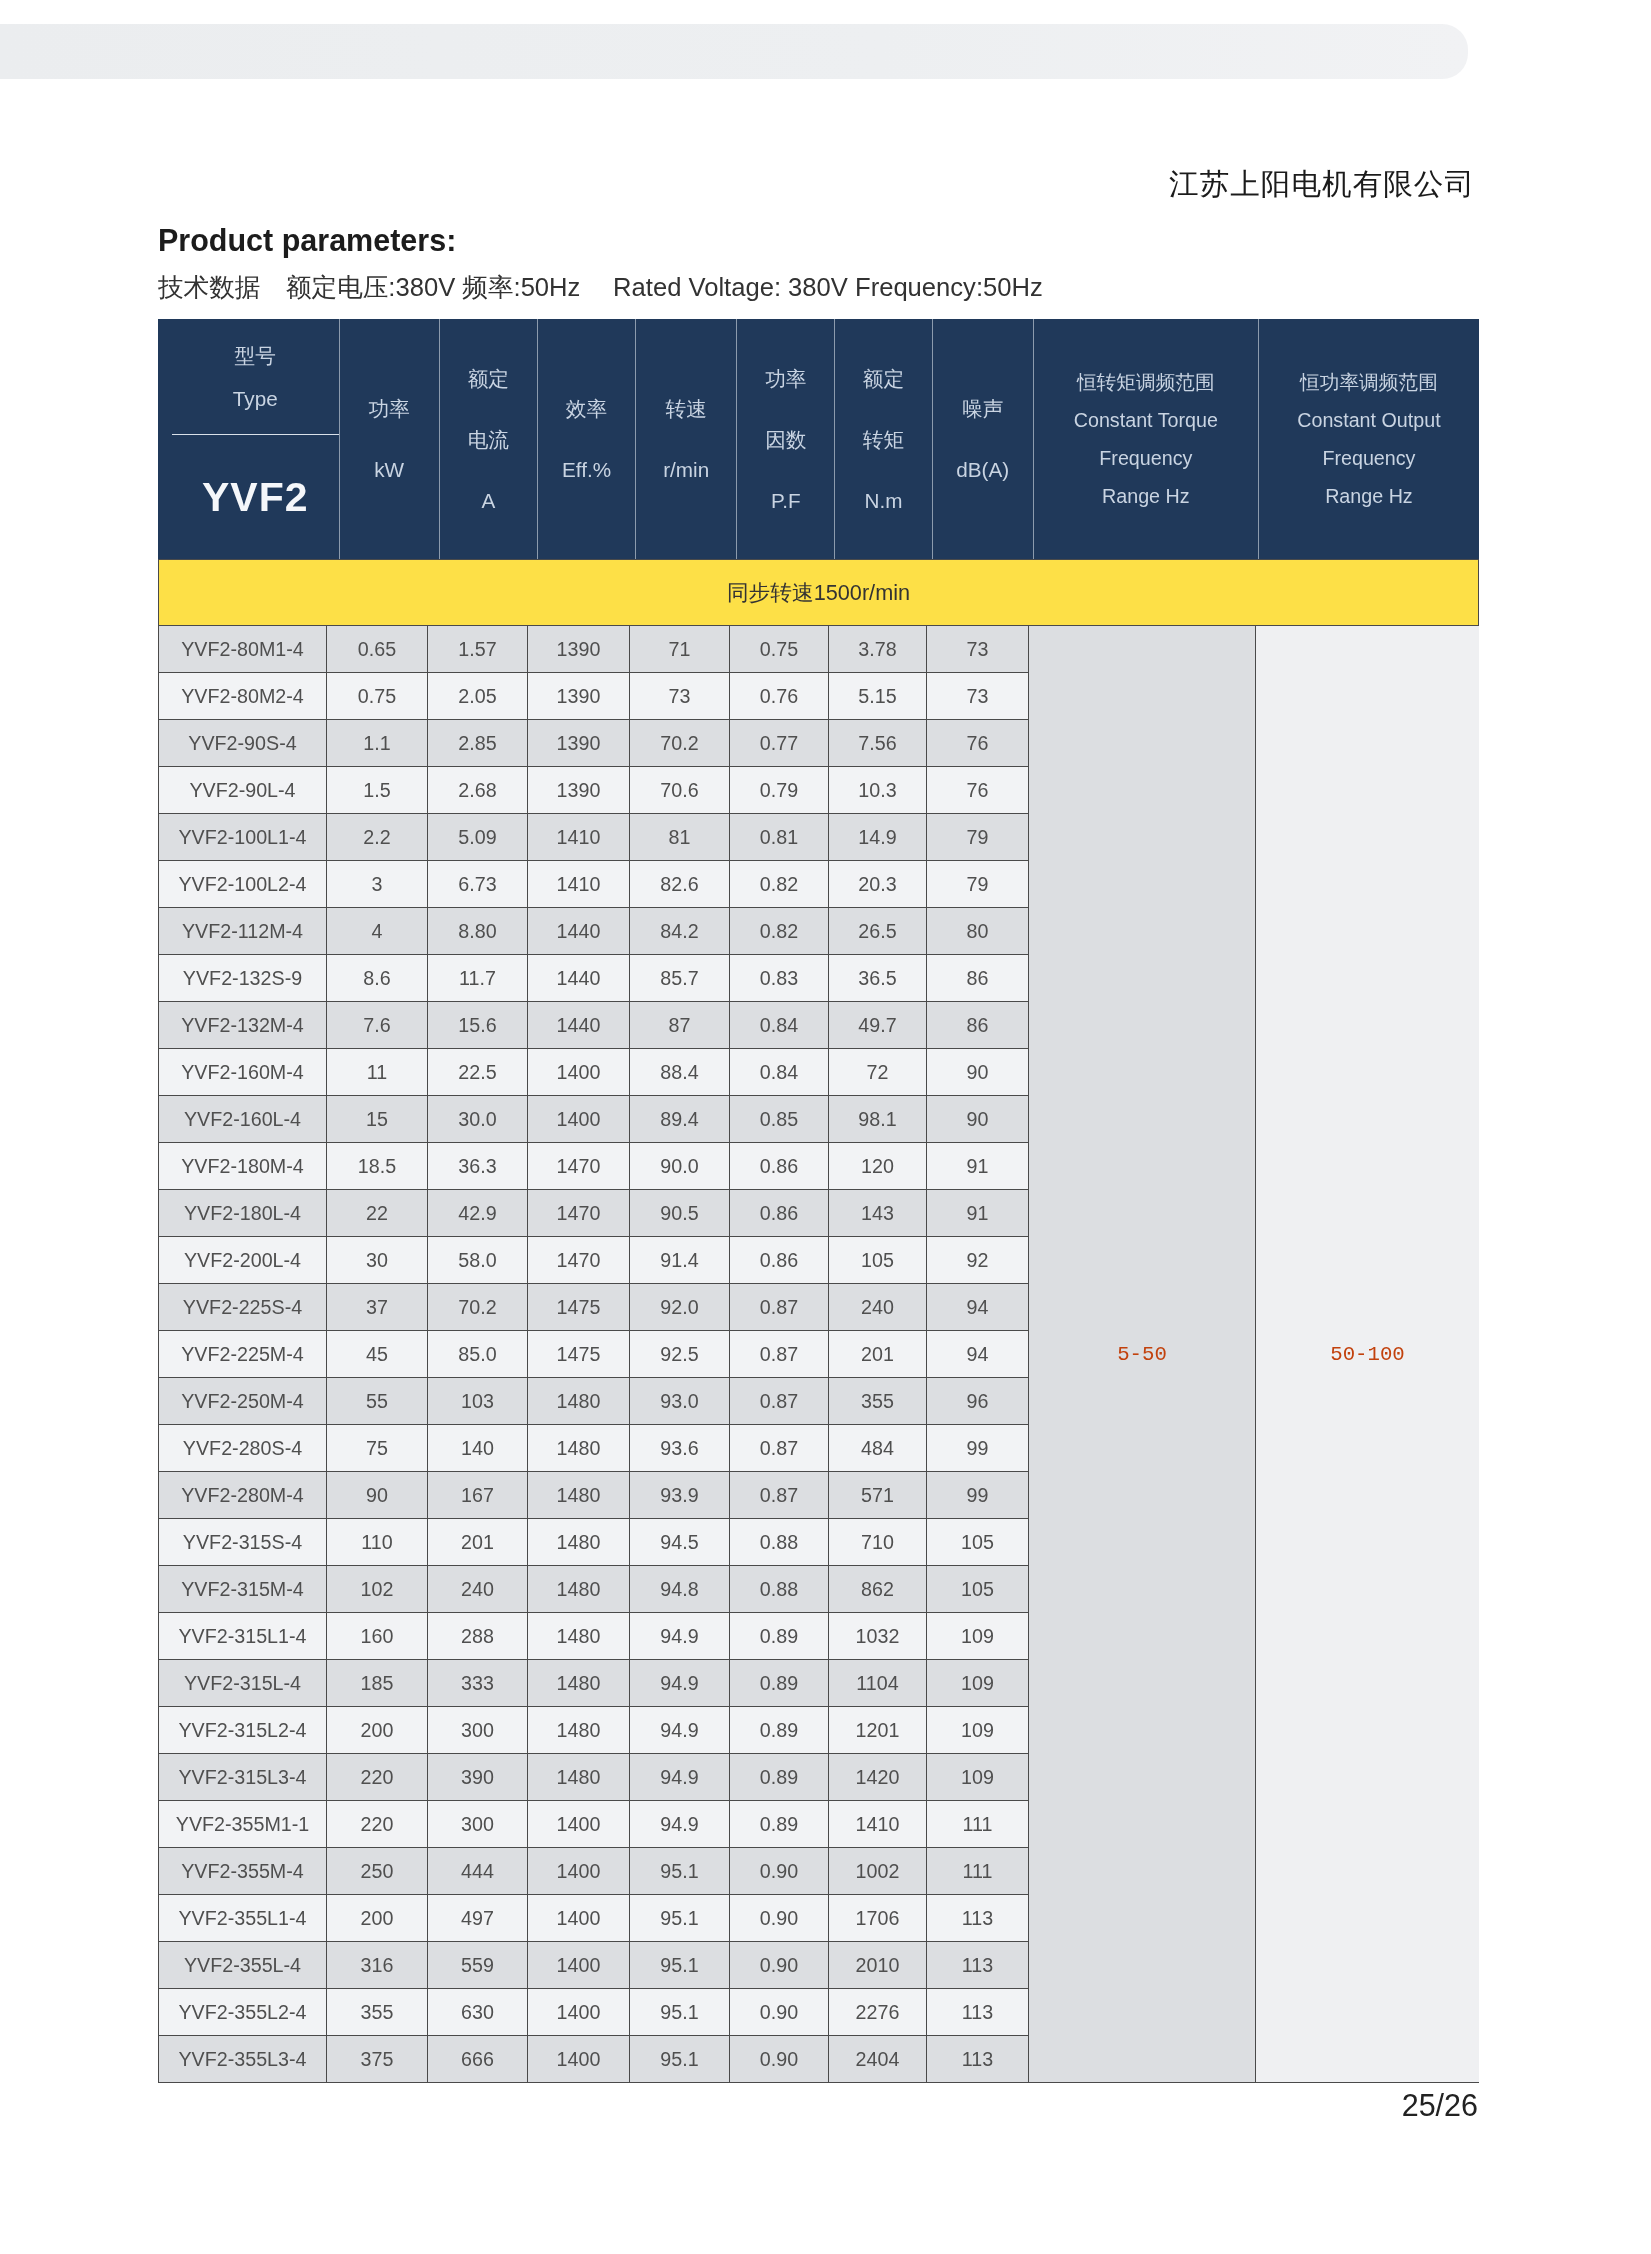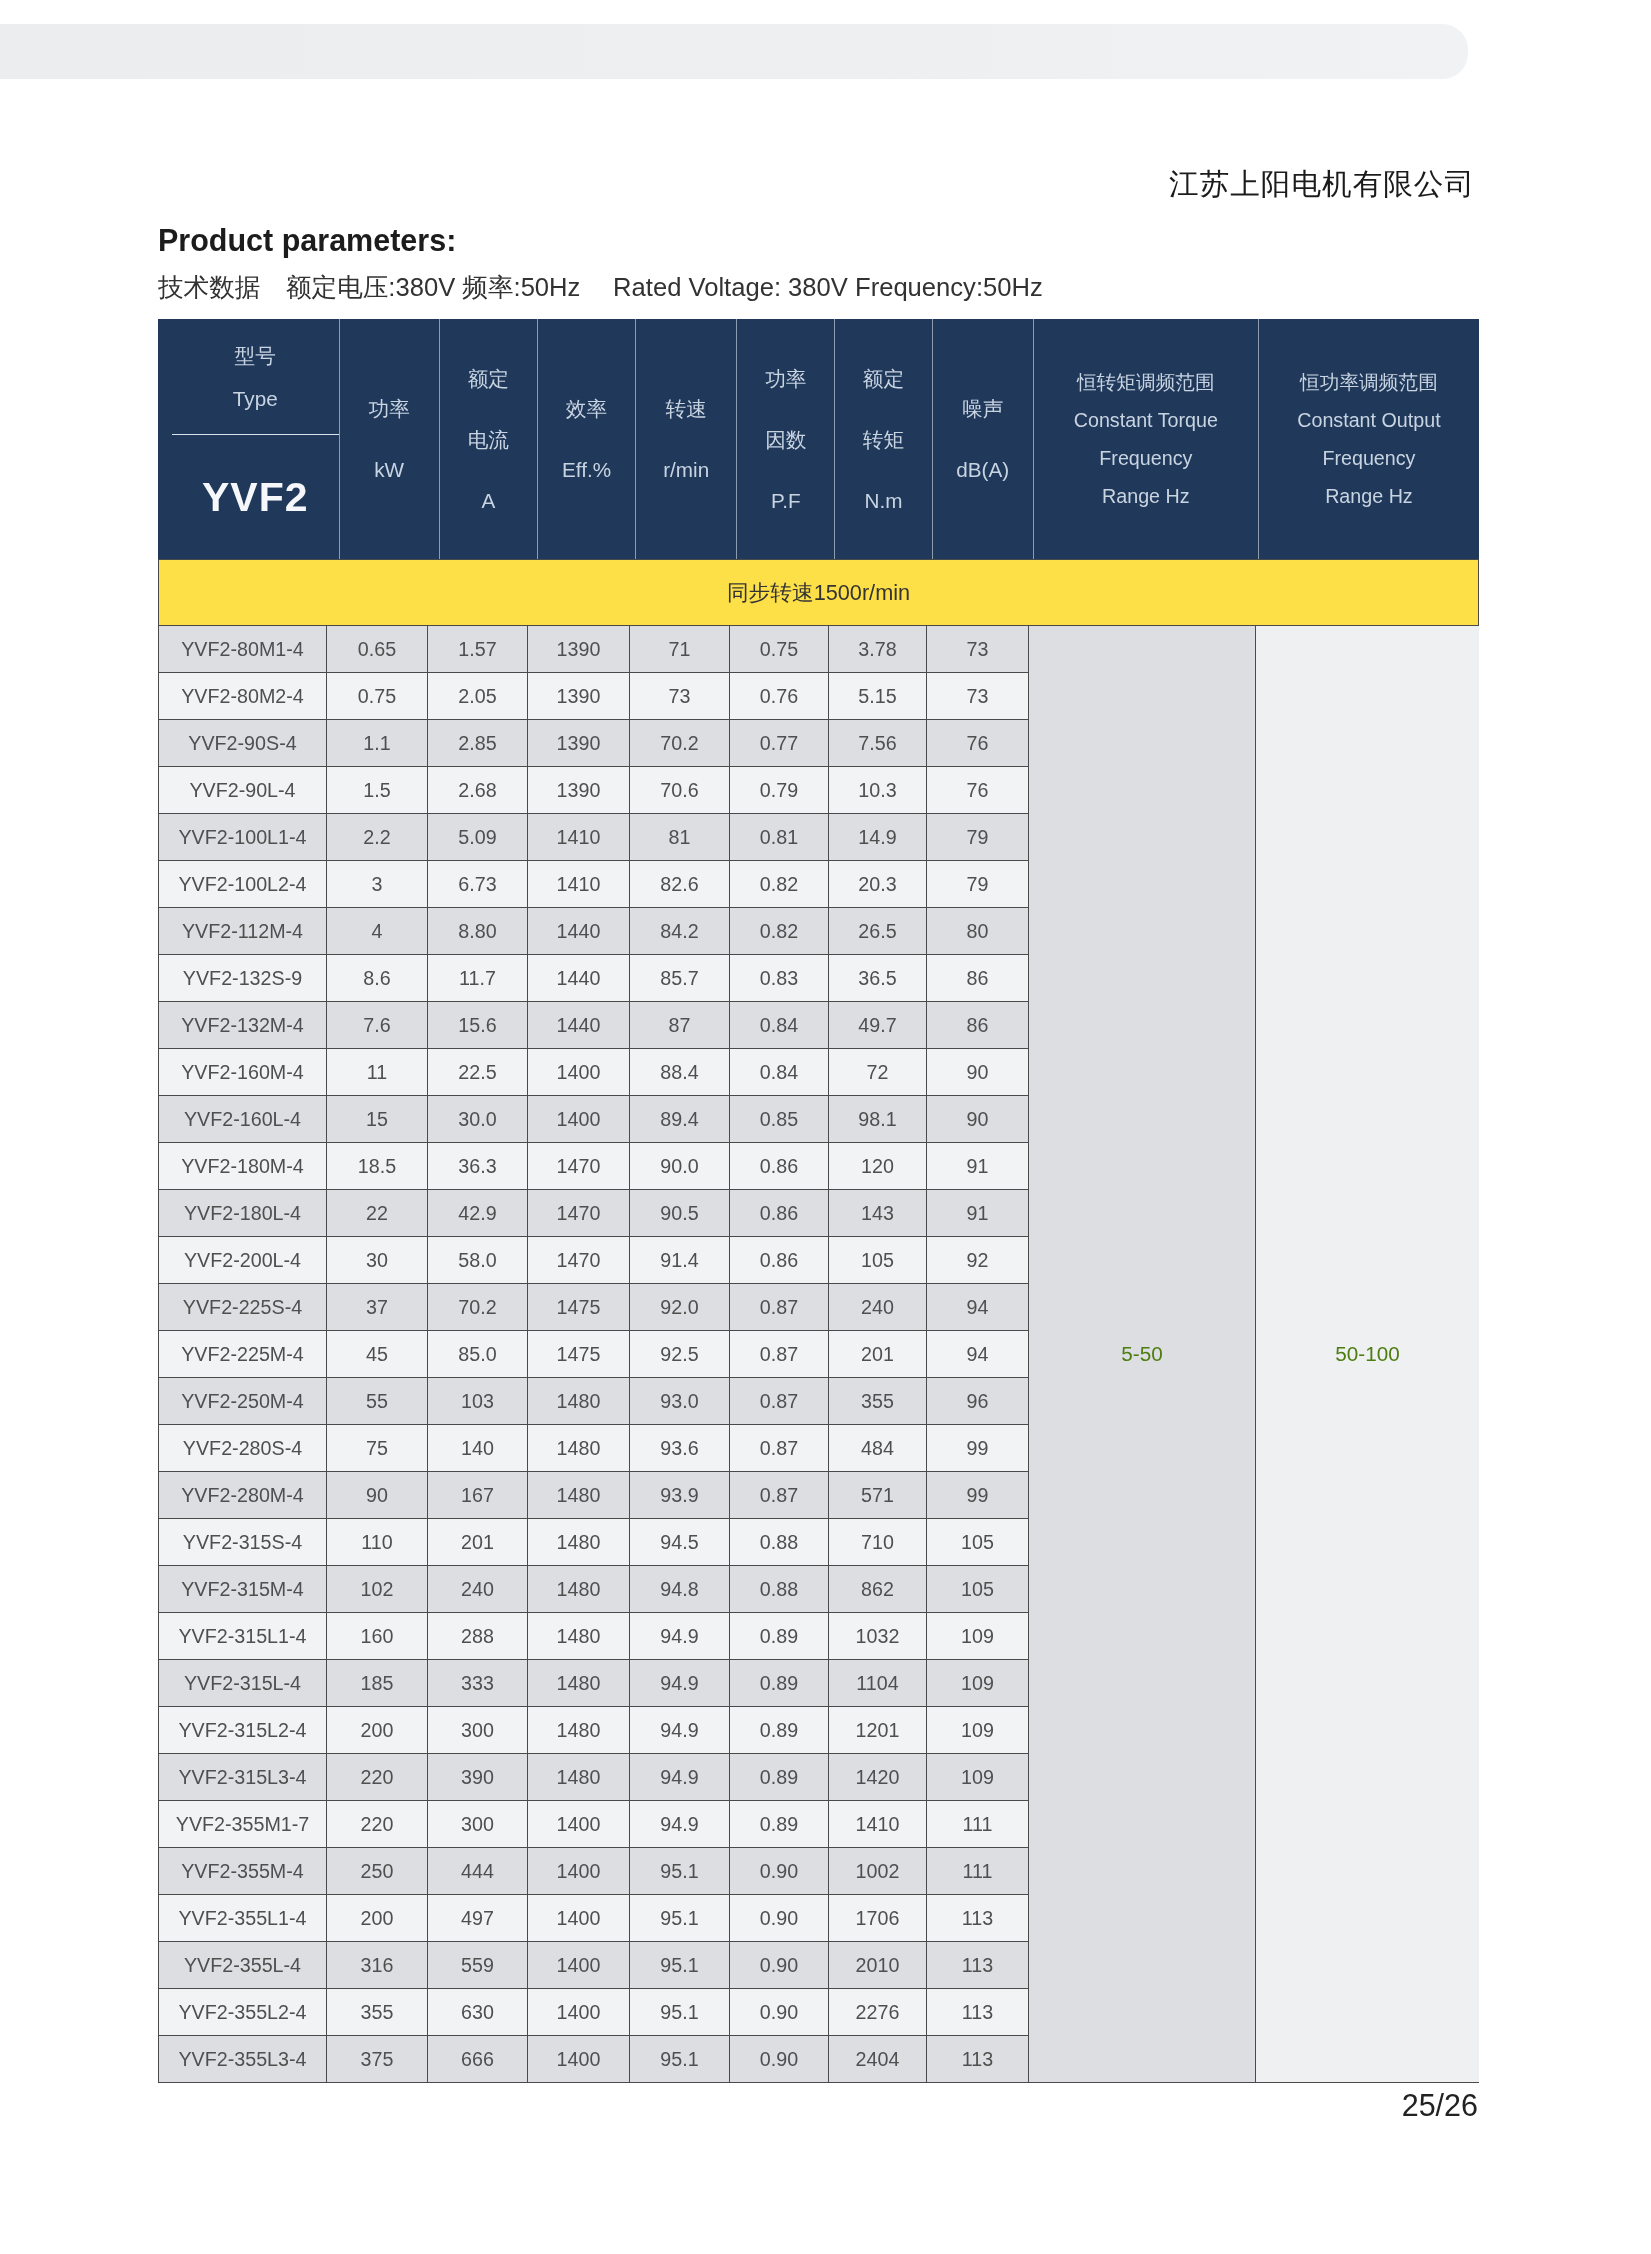--- a/index.html
+++ b/index.html
@@ -66,21 +66,21 @@
     grid-auto-rows:46px;
     gap:1px;background:#4a4a4a;border-top:1px solid #4a4a4a;
   }
   .cell{
     display:flex;align-items:center;justify-content:center;
     font-size:19.7px;color:#4f4f4f;background:#f2f3f5;white-space:nowrap;
   }
   .row-odd .cell, .cell.row-odd{background:#dcdee1;}
   .merged{
     display:flex;align-items:center;justify-content:center;
-    font-size:20.7px;color:#4d7c0f;
+    font-size:20.7px;color:#c2410c;font-family:Liberation Mono, monospace;
   }
   .merged.torque{grid-column:9;grid-row:1 / span 31;background:#dcdee1;}
   .merged.output{grid-column:10;grid-row:1 / span 31;background:#eff0f2;}
   .pagenum{
     position:absolute;top:2088px;right:174px;
     font-size:30.5px;color:#222222;
   }
 </style>
 </head>
 <body>
@@ -348,21 +348,21 @@
         <div class="cell">1201</div>
         <div class="cell">109</div>
         <div class="cell row-odd">YVF2-315L3-4</div>
         <div class="cell row-odd">220</div>
         <div class="cell row-odd">390</div>
         <div class="cell row-odd">1480</div>
         <div class="cell row-odd">94.9</div>
         <div class="cell row-odd">0.89</div>
         <div class="cell row-odd">1420</div>
         <div class="cell row-odd">109</div>
-        <div class="cell">YVF2-355M1-7</div>
+        <div class="cell">YVF2-355M1-1</div>
         <div class="cell">220</div>
         <div class="cell">300</div>
         <div class="cell">1400</div>
         <div class="cell">94.9</div>
         <div class="cell">0.89</div>
         <div class="cell">1410</div>
         <div class="cell">111</div>
         <div class="cell row-odd">YVF2-355M-4</div>
         <div class="cell row-odd">250</div>
         <div class="cell row-odd">444</div>

